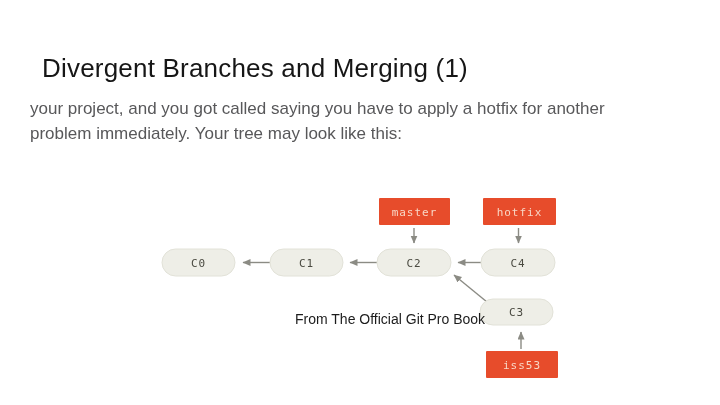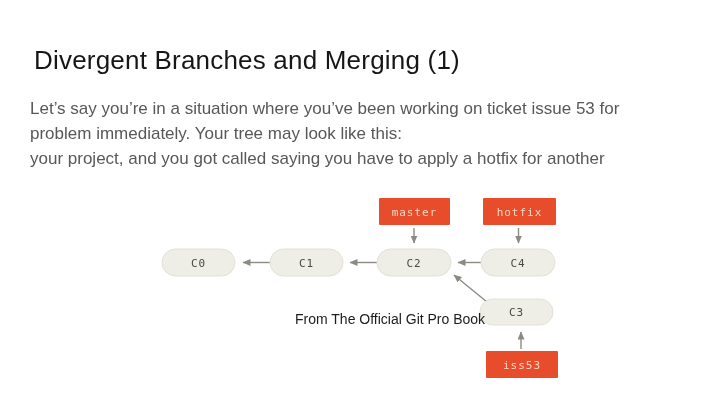--- a/index.html
+++ b/index.html
@@ -8,21 +8,21 @@
     width: 720px;
     height: 405px;
     background: #ffffff;
     overflow: hidden;
     font-family: "Liberation Sans", sans-serif;
   }
   .title {
     position: absolute;
     left: 30px;
     top: 41px;
-    margin: 4px;
+    margin: 12px;
     font-size: 26px;
     font-weight: 400;
     color: #161616;
     letter-spacing: 0.2px;
     white-space: nowrap;
   }
   .body-text {
     position: absolute;
     left: 30px;
     top: 96px;
@@ -77,23 +77,22 @@
   }
 </style>
 </head>
 <body>
 
 <div class="slide">
 
   <h1 class="title">Divergent Branches and Merging (1)</h1>
 
   <div class="body-text">
-    <div class="body-line">Let’s say you’re in a situation where you’ve been working on ticket issue 53 for</div>
+    <div class="body-line">your project, and you got called saying you have to apply a hotfix for another</div>
     <div class="body-line">problem immediately. Your tree may look like this:</div>
-    <div class="body-line">your project, and you got called saying you have to apply a hotfix for another</div>
   </div>
 
   <svg class="diagram-svg" viewBox="0 0 720 405" xmlns="http://www.w3.org/2000/svg">
     <defs>
       <marker id="arrowhead" markerUnits="userSpaceOnUse" markerWidth="9" markerHeight="8" refX="7.5" refY="3.5" orient="auto">
         <path d="M0,0 L8,3.5 L0,7 Z" fill="#8b8b84"></path>
       </marker>
     </defs>
 
     <line class="arrow-line" x1="272" y1="262.5" x2="243" y2="262.5" marker-end="url(#arrowhead)"></line>

